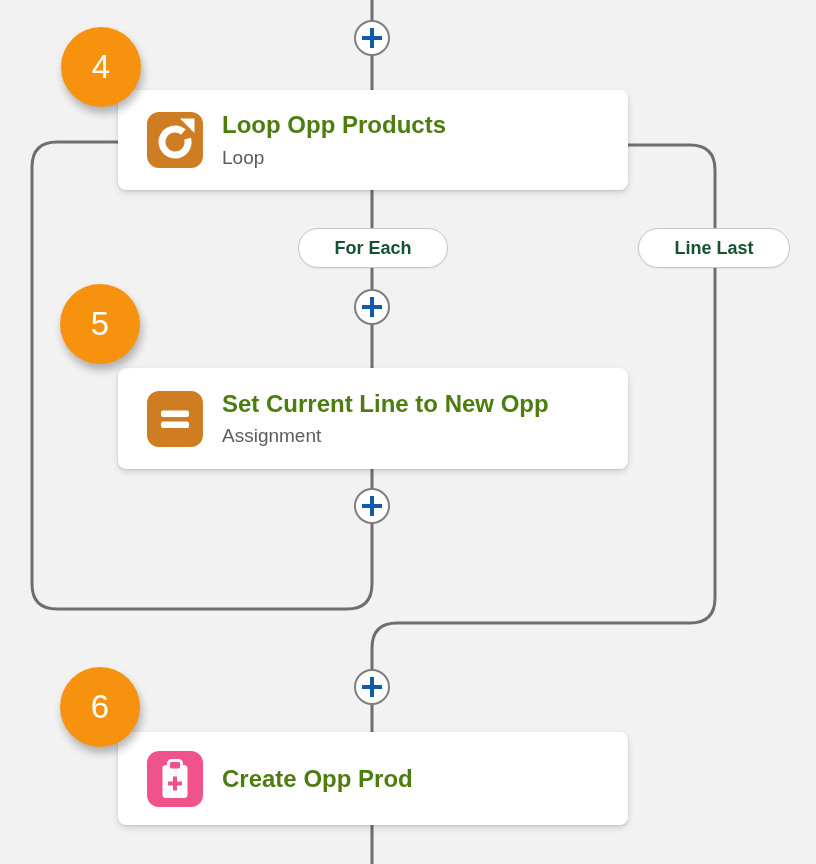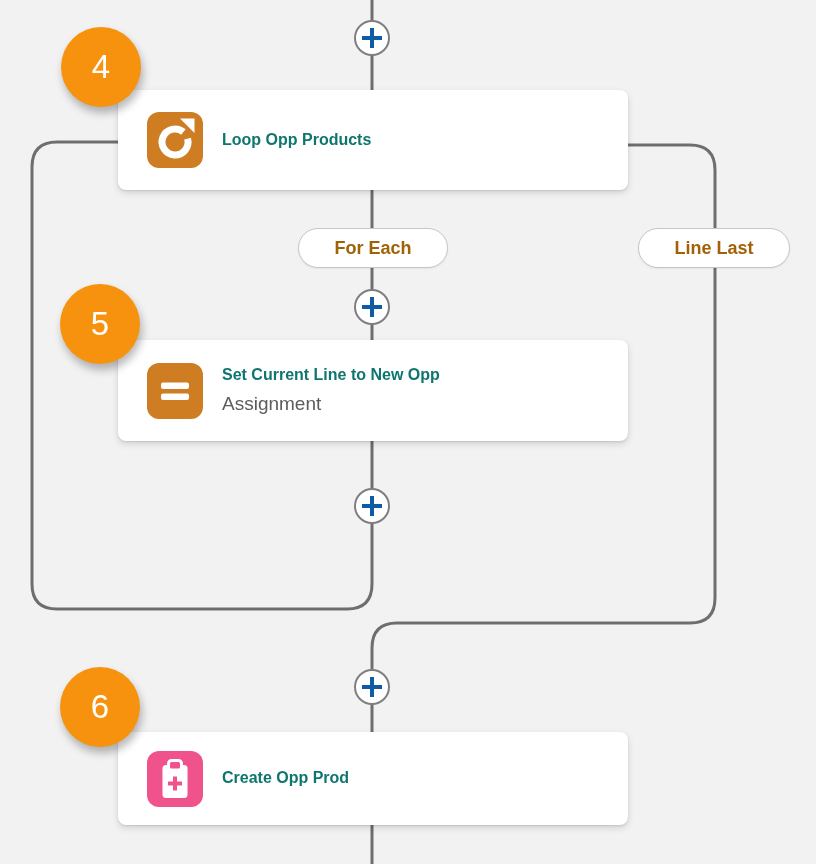--- a/index.html
+++ b/index.html
@@ -14,50 +14,50 @@
 
   .flow-card {
     position: absolute; left: 118px; width: 510px;
     background: #FFFFFF; border-radius: 8px;
     box-shadow: 0 1px 2px rgba(0,0,0,.10), 0 3px 7px rgba(0,0,0,.13);
     display: flex; align-items: center;
     padding-left: 29px; box-sizing: border-box; gap: 19px;
     z-index: 2; cursor: pointer;
   }
   .card-loop   { top: 90px;  height: 100px; }
-  .card-assign { top: 340px; height: 101px; }
+  .card-assign { top: 368px; height: 101px; }
   .card-create { top: 732px; height: 93px; }
 
   .icon-tile {
     width: 56px; height: 56px; border-radius: 12px; flex: none;
     display: flex; align-items: center; justify-content: center;
   }
   .tile-orange { background: #CE7D23; }
   .tile-pink   { background: #F0538B; }
 
   .card-text { display: flex; flex-direction: column; }
-  .card-title    { font-size: 16px; font-weight: 700; color: #0f766e; line-height: 1.15; }
+  .card-title    { font-size: 24px; font-weight: 700; color: #4d7c0f; line-height: 1.15; }
   .card-subtitle { font-size: 19px; font-weight: 400; color: #5C5C5C; line-height: 1.15; margin-top: 8px; }
 
   .order-badge {
     position: absolute; width: 80px; height: 80px; border-radius: 50%;
     background: #F6920E; color: #FFFFFF; font-size: 33px; font-weight: 400;
     display: flex; align-items: center; justify-content: center;
     box-shadow: 2px 6px 9px rgba(0,0,0,.28);
     z-index: 5;
   }
   .badge-4 { left: 61px; top: 27px; }
   .badge-5 { left: 60px; top: 284px; }
   .badge-6 { left: 60px; top: 667px; }
 
   .connector-pill {
     position: absolute; top: 228px; height: 40px;
     background: #FFFFFF; border: 1px solid #C8C6C4; border-radius: 21px;
     display: flex; align-items: center; justify-content: center;
-    font-size: 18px; font-weight: 700; color: #a16207;
+    font-size: 18px; font-weight: 700; color: #14532d;
     box-sizing: border-box; z-index: 3;
     box-shadow: 0 1px 2px rgba(0,0,0,.06);
   }
   .pill-for-each   { left: 298px; width: 150px; }
   .pill-after-last { left: 638px; width: 152px; }
 
   .plus-btn {
     position: absolute; width: 36px; height: 36px; border-radius: 50%;
     background: #FFFFFF; border: 2.5px solid #7F7F7F; box-sizing: border-box;
     display: flex; align-items: center; justify-content: center;
@@ -80,20 +80,21 @@
 
 <div class="flow-card card-loop">
   <div class="icon-tile tile-orange">
     <svg width="56" height="56" viewBox="0 0 56 56">
       <path d="M 40.6,26.6 A 13,13 0 1 1 36.4,20" fill="none" stroke="#FFFFFF" stroke-width="7"></path>
       <path d="M 33,6.5 L 47.5,6.5 L 47.5,21 Z" fill="#FFFFFF"></path>
     </svg>
   </div>
   <div class="card-text">
     <div class="card-title">Loop Opp Products</div>
+    <div class="card-subtitle">Loop</div>
   </div>
 </div>
 
 <div class="flow-card card-assign">
   <div class="icon-tile tile-orange">
     <svg width="56" height="56" viewBox="0 0 56 56">
       <rect x="14" y="19.5" width="28" height="6.5" rx="2" fill="#FFFFFF"></rect>
       <rect x="14" y="30.5" width="28" height="6.5" rx="2" fill="#FFFFFF"></rect>
     </svg>
   </div>

